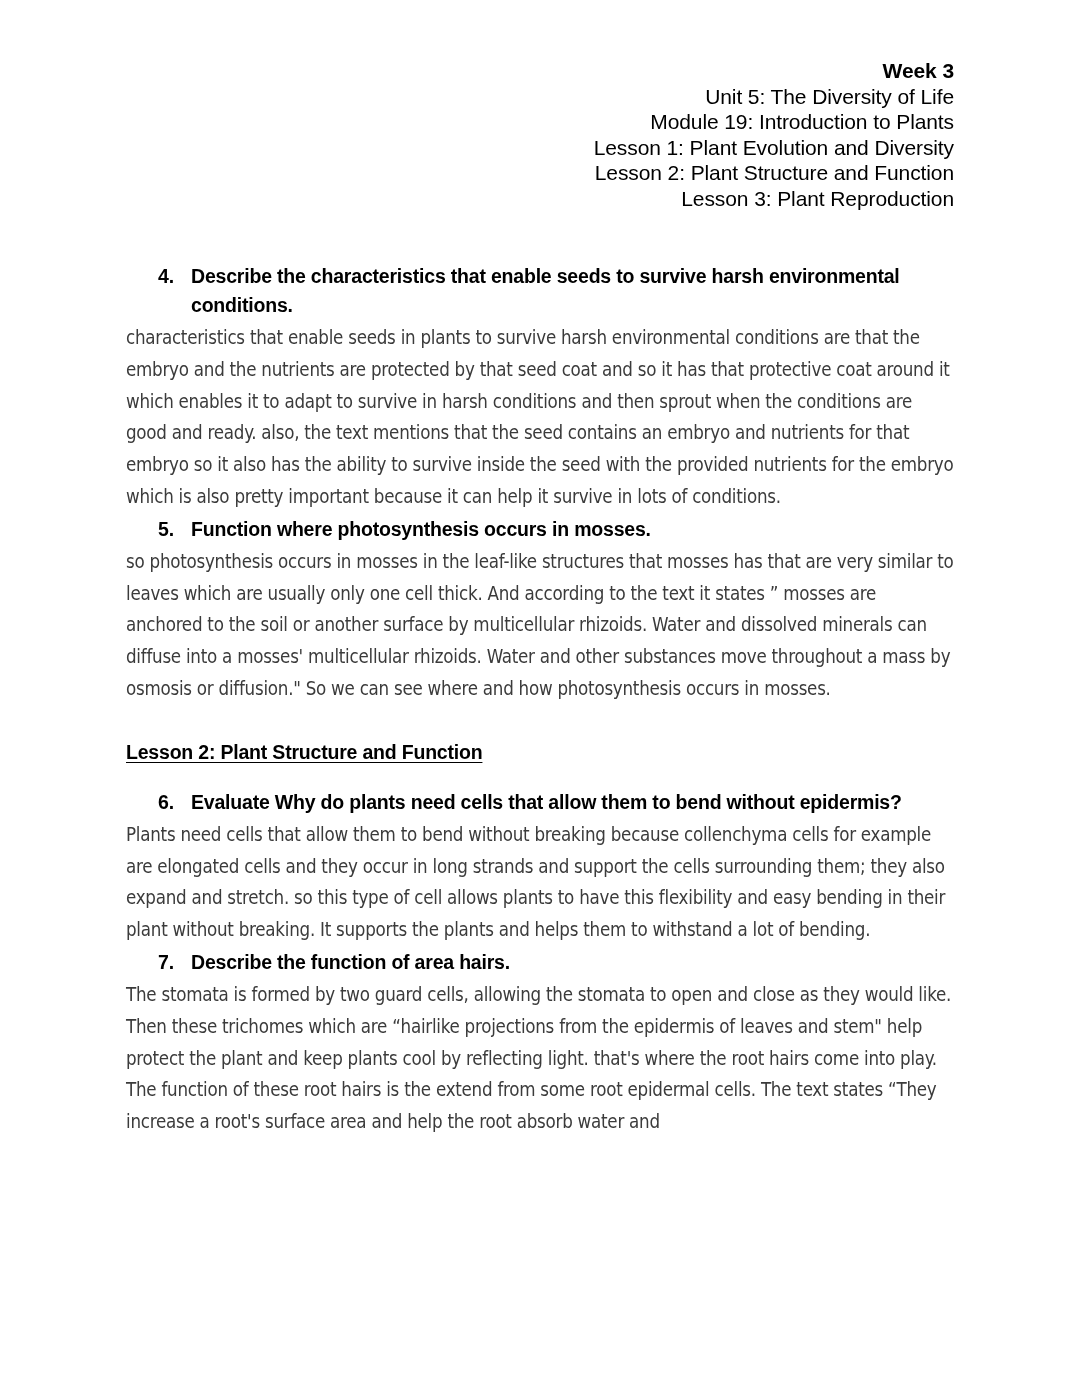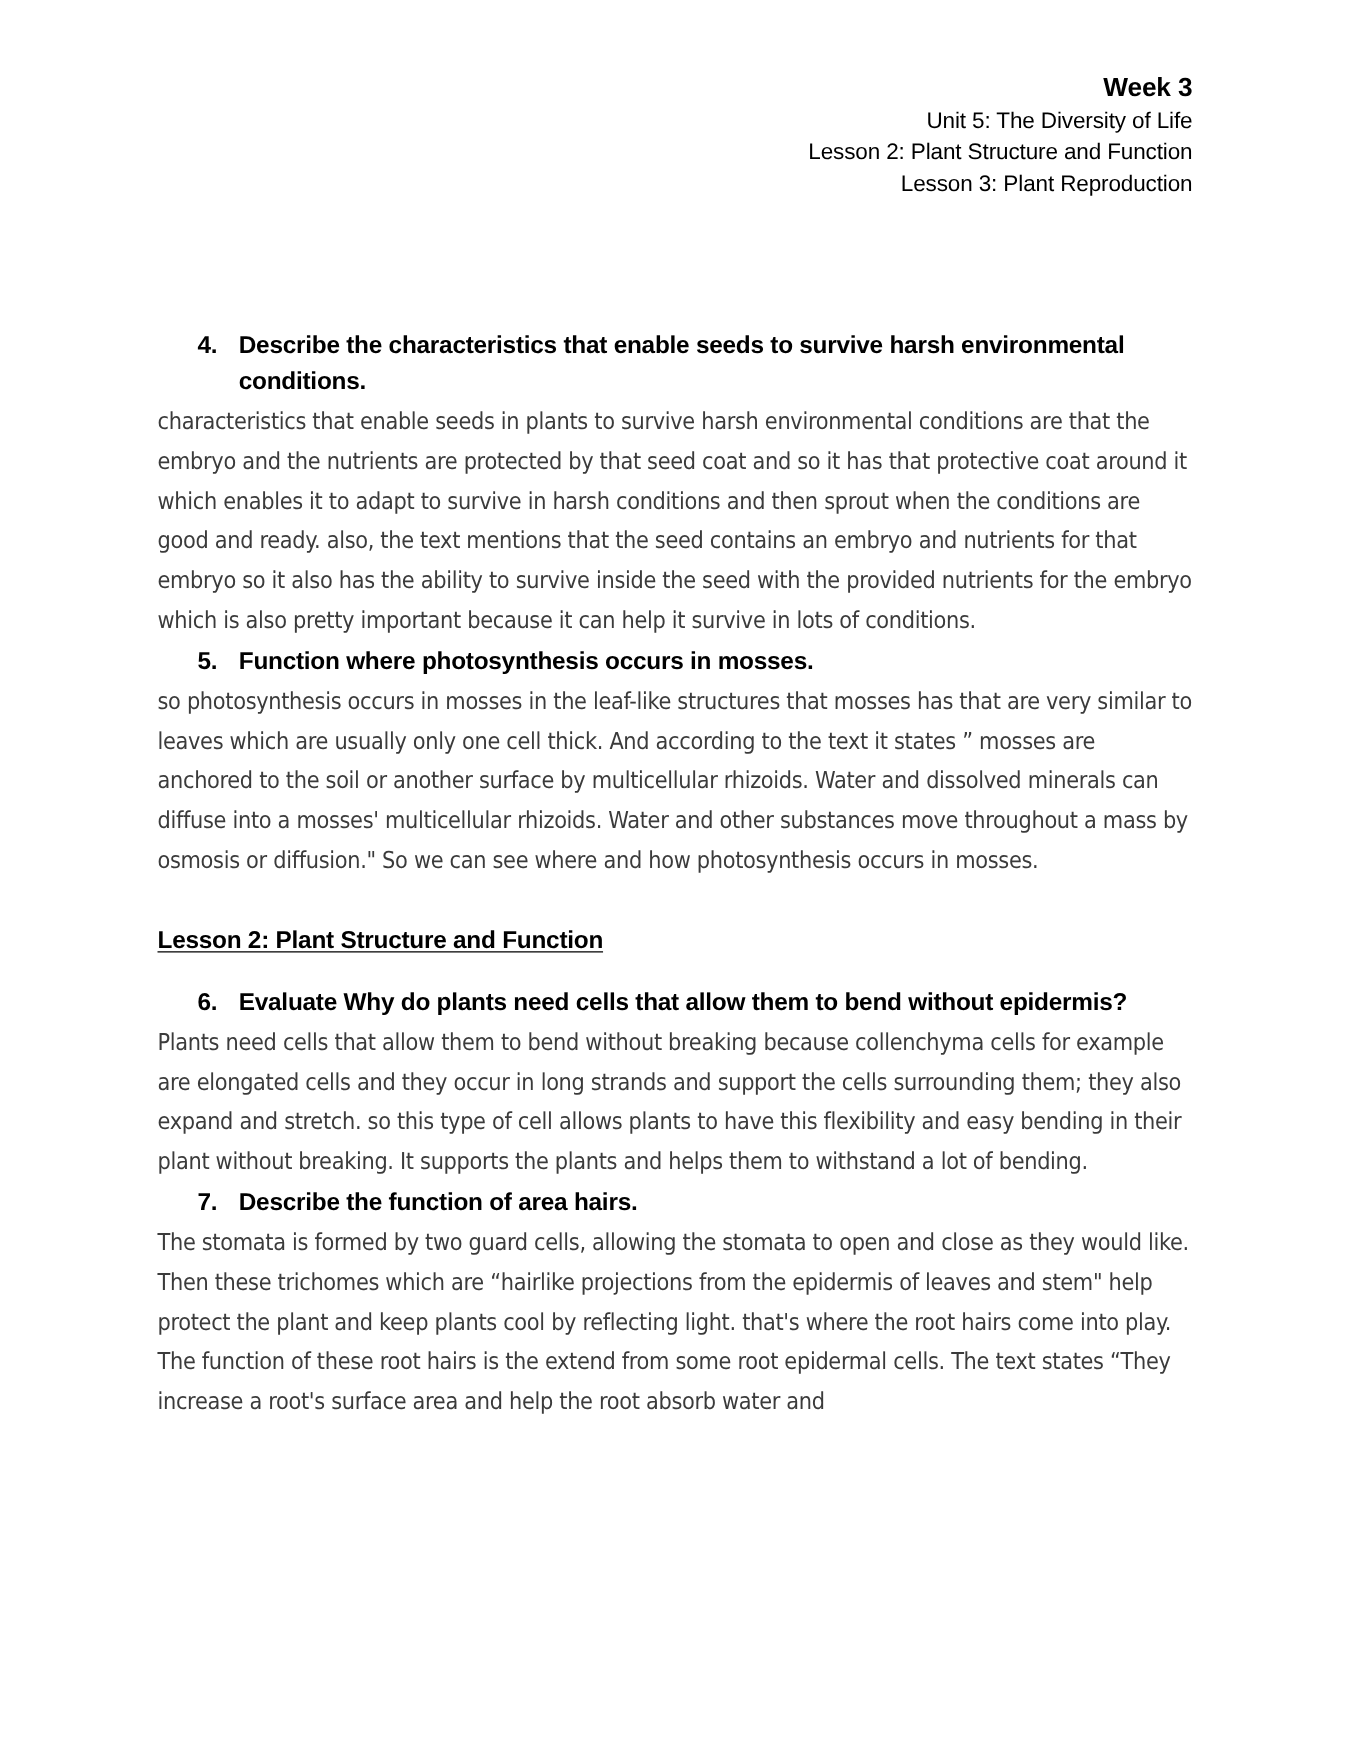--- a/index.html
+++ b/index.html
@@ -20,21 +20,21 @@
   .doc-header {
     position: absolute;
     left: 126px;
     top: 58px;
     width: 828px;
     text-align: right;
     font-family: "Liberation Sans", sans-serif;
     color: #000000;
   }
   .doc-header .hdr-line {
-    font-size: 18px;
+    font-size: 21px;
     line-height: 25.6px;
     letter-spacing: -0.1px;
     white-space: nowrap;
   }
   .doc-header .hdr-line.bold {
     font-weight: bold;
     font-size: 21px;
   }
   
   .content {
@@ -88,20 +88,22 @@
   .spacer-md { height: 22px; }
 </style>
 </head>
 <body>
 
 <div class="page">
 
   <div class="doc-header">
     <div class="hdr-line bold">Week 3</div>
     <div class="hdr-line">Unit 5: The Diversity of Life</div>
+    <div class="hdr-line">Module 19: Introduction to Plants</div>
+    <div class="hdr-line">Lesson 1: Plant Evolution and Diversity</div>
     <div class="hdr-line">Lesson 2: Plant Structure and Function</div>
     <div class="hdr-line">Lesson 3: Plant Reproduction</div>
   </div>
 
   <div class="content">
 
     <div class="question">
       <span class="qnum">4.</span>
       <span>Describe the characteristics that enable seeds to survive harsh environmental conditions.</span>
     </div>

